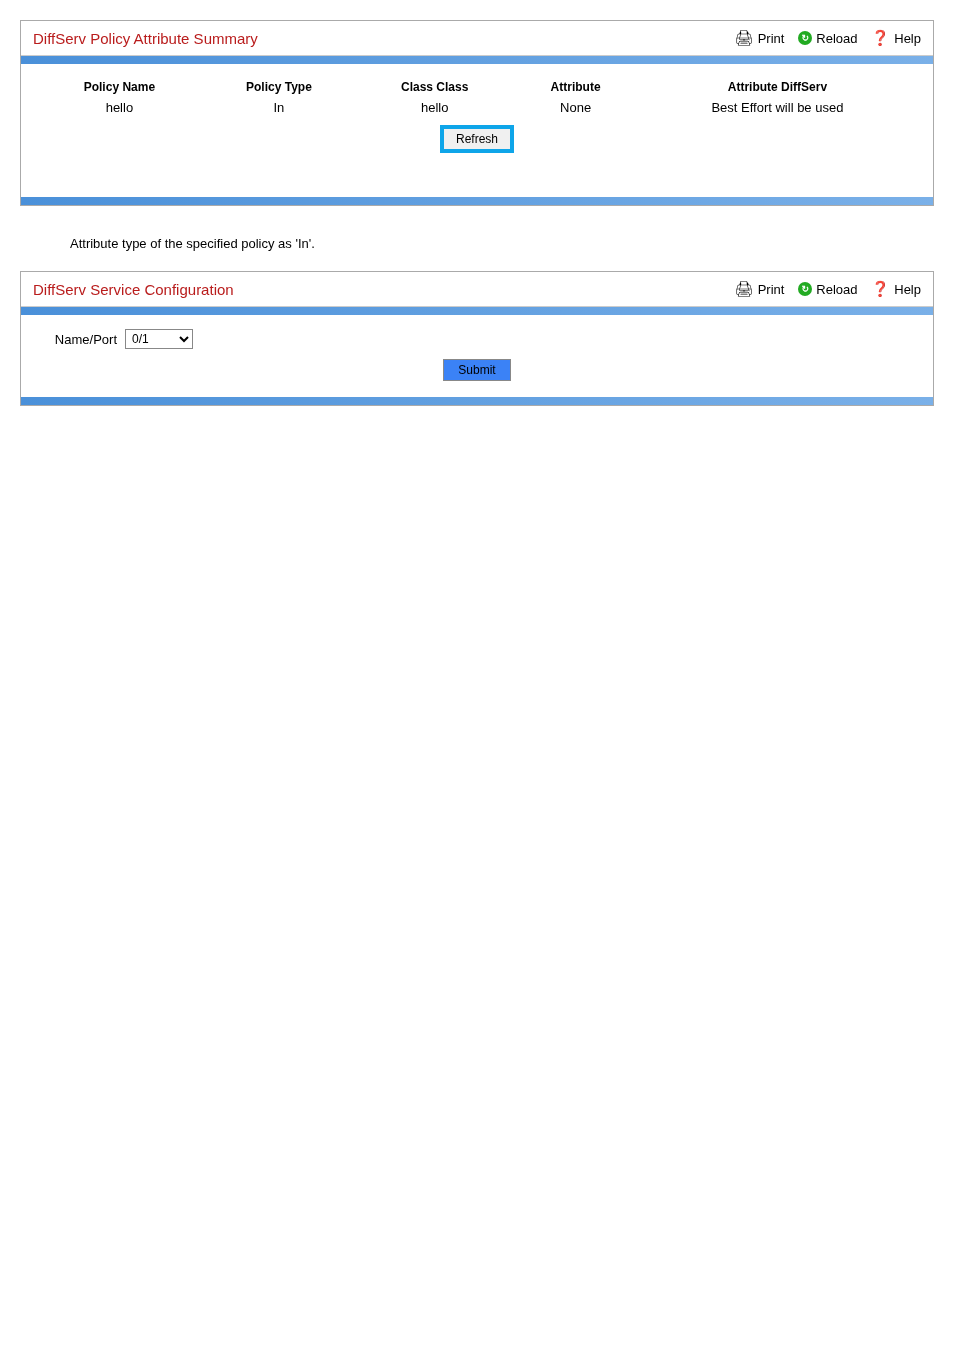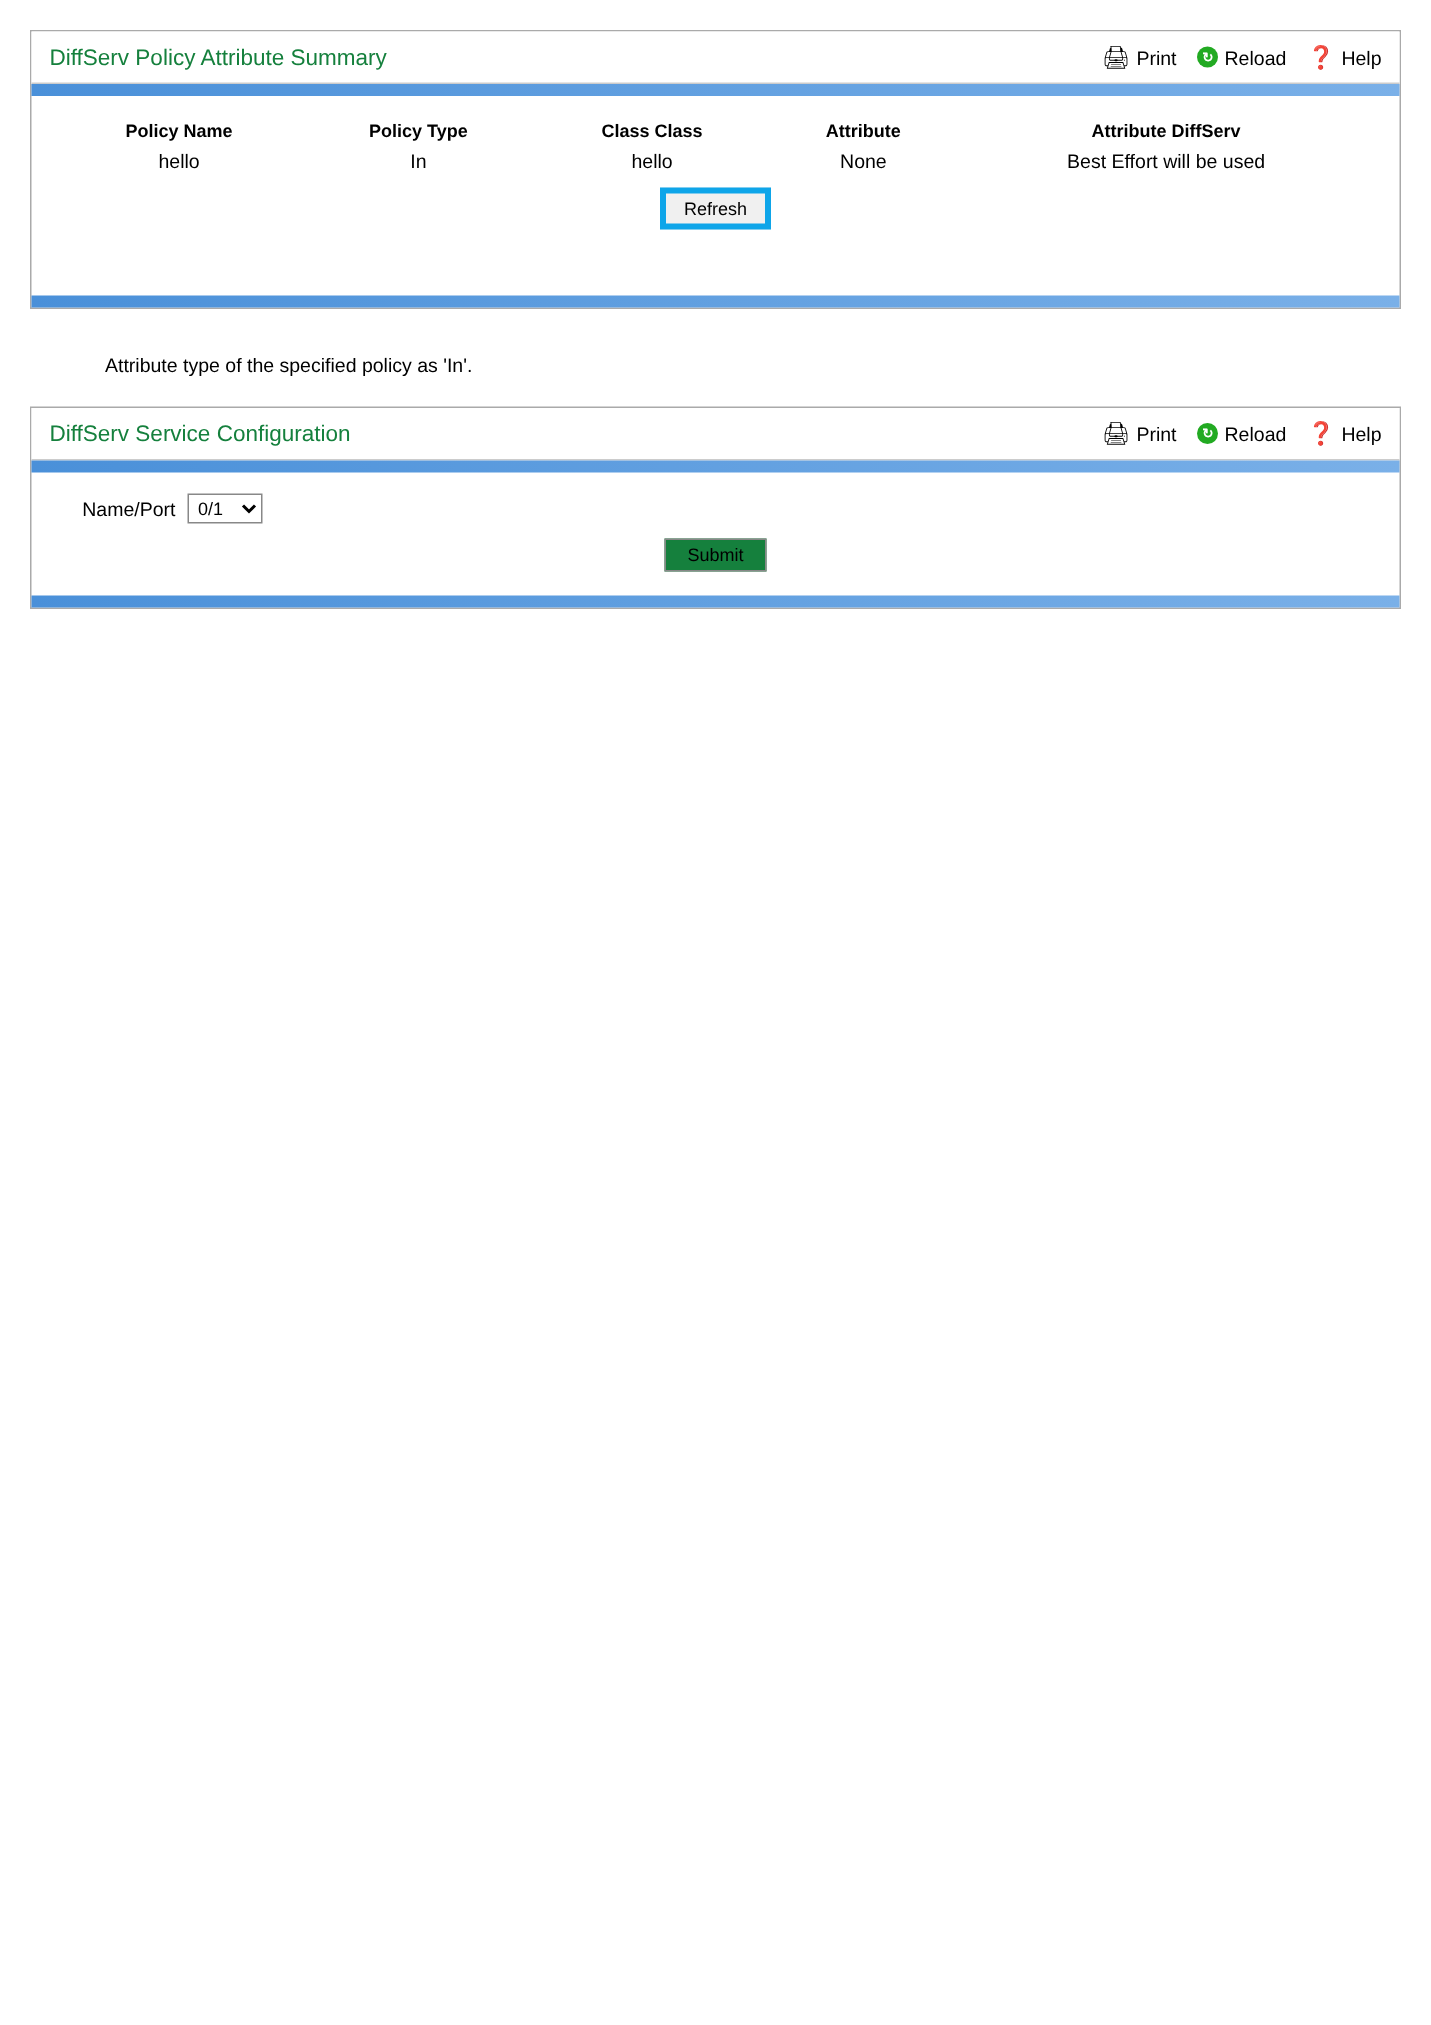--- a/index.html
+++ b/index.html
@@ -20,21 +20,21 @@
     .panel-header {
       display: flex;
       align-items: center;
       justify-content: space-between;
       padding: 8px 12px;
       background: #fff;
       border-bottom: 1px solid #ccc;
     }
 
     .panel-title {
-      color: #15803d;
+      color: #b91c1c;
       font-size: 15px;
       font-weight: normal;
       font-family: Arial, sans-serif;
     }
 
     .panel-toolbar {
       display: flex;
       gap: 14px;
       align-items: center;
     }
@@ -119,33 +119,33 @@
 
     .form-select {
       font-size: 12px;
       font-family: Arial, sans-serif;
       border: 1px solid #888;
       background: #fff;
       padding: 1px 2px;
     }
 
     .slot-select {
-      width: 50px;
+      width: 68px;
     }
 
     .policy-select {
       width: 200px;
     }
 
     .submit-btn {
       display: block;
       margin: 10px auto 0 auto;
       padding: 3px 14px;
       font-size: 12px;
-      background: #15803d;
+      background: #3b82f6;
       border: 1px solid #888;
       cursor: pointer;
       font-family: Arial, sans-serif;
     }
 
     .toolbar-icon {
       font-size: 15px;
     }
 
     

